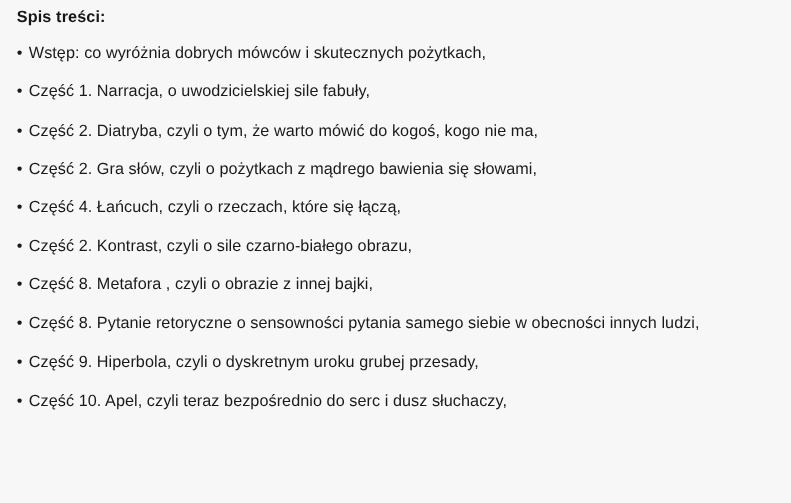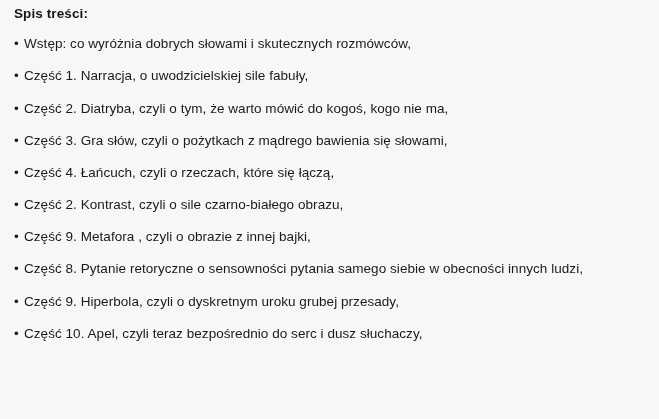--- a/index.html
+++ b/index.html
@@ -51,25 +51,25 @@
   .item-text {
     display: inline;
   }
 </style>
 </head>
 <body>
 
 <div class="page">
   <div class="toc-heading">Spis treści:</div>
   <ul class="toc-list">
-    <li class="toc-item"><span class="bullet">•</span><span class="item-text">Wstęp: co wyróżnia dobrych słowami i skutecznych rozmówców,</span></li>
+    <li class="toc-item"><span class="bullet">•</span><span class="item-text">Wstęp: co wyróżnia dobrych mówców i skutecznych pożytkach,</span></li>
     <li class="toc-item"><span class="bullet">•</span><span class="item-text">Część 1. Narracja, o uwodzicielskiej sile fabuły,</span></li>
     <li class="toc-item"><span class="bullet">•</span><span class="item-text">Część 2. Diatryba, czyli o tym, że warto mówić do kogoś, kogo nie ma,</span></li>
-    <li class="toc-item"><span class="bullet">•</span><span class="item-text">Część 3. Gra słów, czyli o pożytkach z mądrego bawienia się słowami,</span></li>
+    <li class="toc-item"><span class="bullet">•</span><span class="item-text">Część 2. Gra słów, czyli o pożytkach z mądrego bawienia się słowami,</span></li>
     <li class="toc-item"><span class="bullet">•</span><span class="item-text">Część 4. Łańcuch, czyli o rzeczach, które się łączą,</span></li>
     <li class="toc-item"><span class="bullet">•</span><span class="item-text">Część 2. Kontrast, czyli o sile czarno-białego obrazu,</span></li>
-    <li class="toc-item"><span class="bullet">•</span><span class="item-text">Część 9. Metafora , czyli o obrazie z innej bajki,</span></li>
+    <li class="toc-item"><span class="bullet">•</span><span class="item-text">Część 8. Metafora , czyli o obrazie z innej bajki,</span></li>
     <li class="toc-item"><span class="bullet">•</span><span class="item-text">Część 8. Pytanie retoryczne o sensowności pytania samego siebie w obecności innych ludzi,</span></li>
     <li class="toc-item"><span class="bullet">•</span><span class="item-text">Część 9. Hiperbola, czyli o dyskretnym uroku grubej przesady,</span></li>
     <li class="toc-item"><span class="bullet">•</span><span class="item-text">Część 10. Apel, czyli teraz bezpośrednio do serc i dusz słuchaczy,</span></li>
 
   </ul>
 </div>
 
 </body></html>

